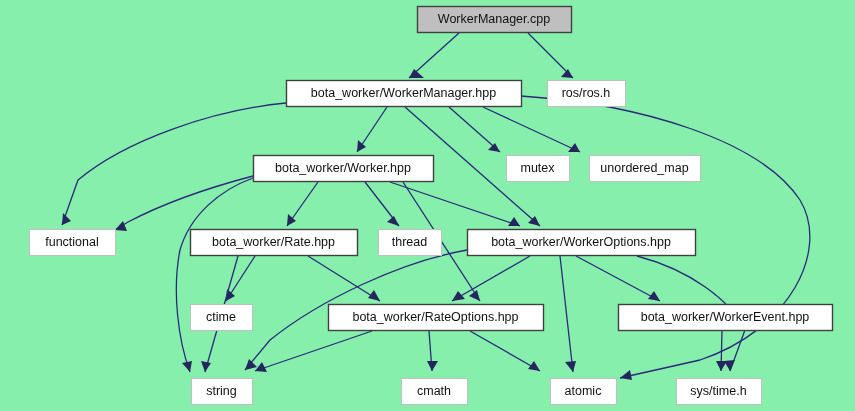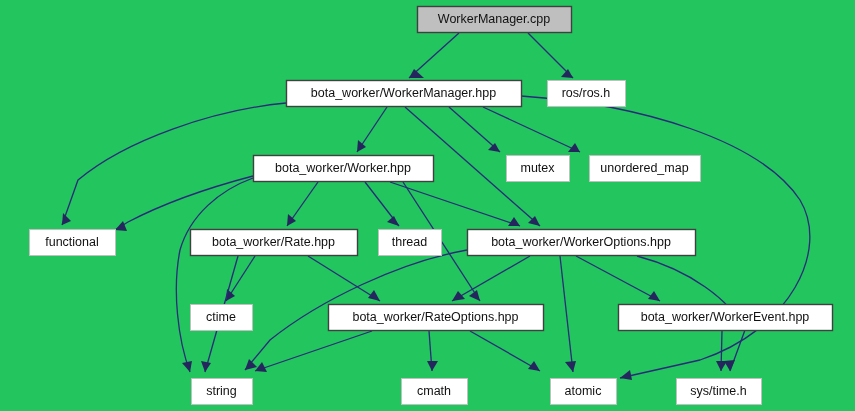--- a/index.html
+++ b/index.html
@@ -4,21 +4,21 @@
 <style>
   html, body {
     margin: 0;
     padding: 0;
     background: #ffffff;
   }
   #graph-root {
     position: relative;
     width: 855px;
     height: 411px;
-    background: #22c55e;
+    background: #86efac;
     font-family: "Liberation Sans", sans-serif;
     overflow: hidden;
   }
   svg#graph-canvas {
     position: absolute;
     top: 0;
     left: 0;
     width: 855px;
     height: 411px;
     display: block;

